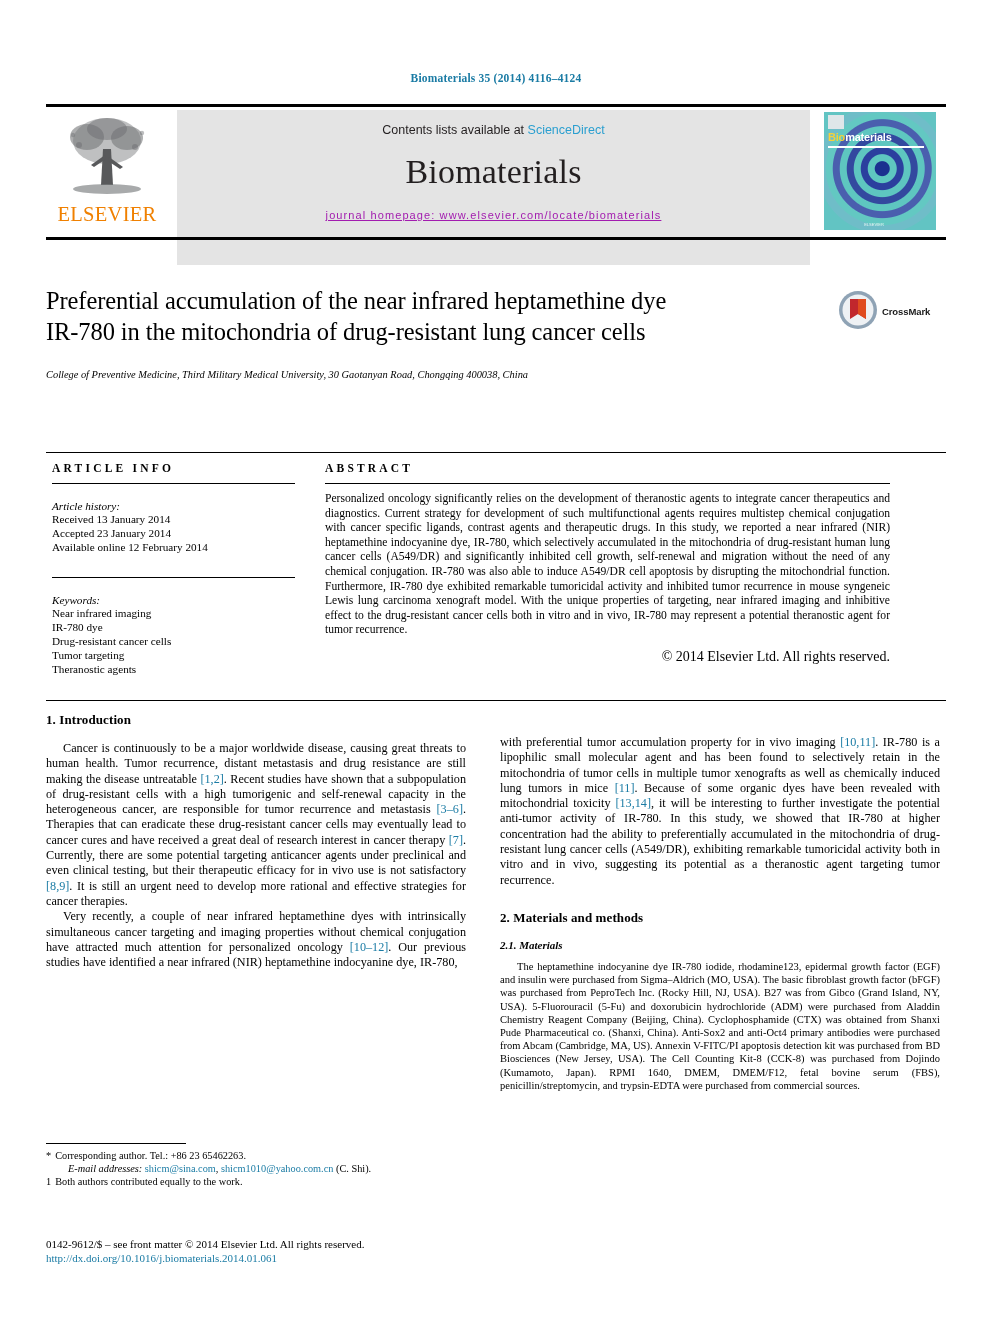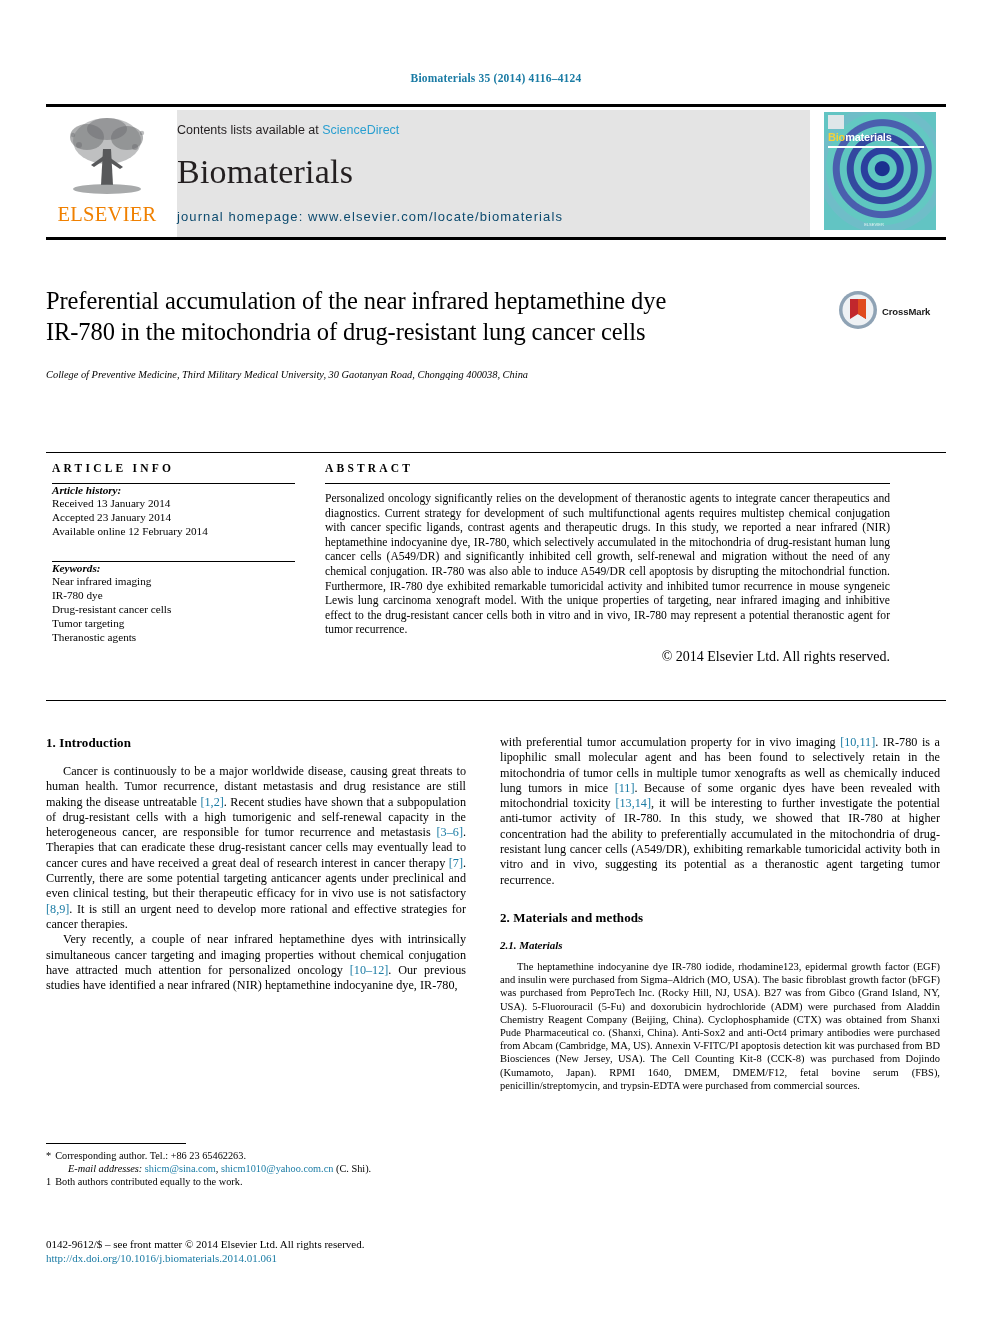--- a/index.html
+++ b/index.html
@@ -65,46 +65,47 @@
     font-family: "Liberation Serif", serif;
     font-size: 20.5px;
     letter-spacing: 0.3px;
     color: #F08000;
     line-height: 1;
     margin-top: 1px;
   }
   .masthead-center {
     position: absolute;
     left: 131px; top: 6px;
-    width: 633px; height: 127px;
+    width: 633px; height: 155px;
     background: #e4e4e4;
-    text-align: left;
+    text-align: center;
   }
   .contents-line {
     margin-top: 13px;
     font-family: "Liberation Sans", sans-serif;
     font-size: 12.5px;
     color: #231f20;
   }
   .contents-line .sd {
     color: #2a9fd0;
   }
   .journal-name {
     margin-top: 16px;
     font-family: "Liberation Serif", serif;
     font-size: 34px;
     color: #231f20;
     letter-spacing: 0.2px;
   }
   .homepage-line {
     margin-top: 18px;
     font-family: "Liberation Sans", sans-serif;
-    font-size: 13px;
+    font-size: 11px;
     letter-spacing: 1.1px;
-    color: #0c4a6e;
+    color: #a21caf;
+    text-decoration: underline;
   }
   .cover-thumb {
     position: absolute;
     left: 772px; top: 5px;
     width: 126px; height: 124px;
     background: #ffffff;
     overflow: hidden;
   }
   .cover-inner {
     position: absolute;
@@ -232,25 +233,25 @@
     font-weight: bold;
     letter-spacing: 3.2px;
     color: #000;
   }
   .info-rule {
     width: 243px; height: 1px;
     background: #000;
     margin-top: 9px;
   }
   .info-sub {
-    margin-top: 0;
+    margin-top: 16px;
     font-family: "Liberation Serif", serif;
     font-style: italic;
     font-size: 11.2px;
-    font-weight: bold;
+    font-weight: normal;
   }
   .info-line {
     font-family: "Liberation Serif", serif;
     font-size: 11.2px;
     line-height: 14.2px;
   }
   .info-gap { height: 13px; }
 
   .abstract-col {
     position: absolute;
@@ -273,21 +274,21 @@
   .abstract-copy {
     margin-top: 11px;
     text-align: right;
     font-family: "Liberation Serif", serif;
     font-size: 14px;
   }
 
   
   .body-left {
     position: absolute;
-    left: 46px; top: 735px;
+    left: 46px; top: 712px;
     width: 420px;
   }
   .body-right {
     position: absolute;
     left: 500px; top: 735px;
     width: 440px;
   }
   h2.head {
     margin: 0 0 13px 0;
     font-family: "Liberation Serif", serif;

